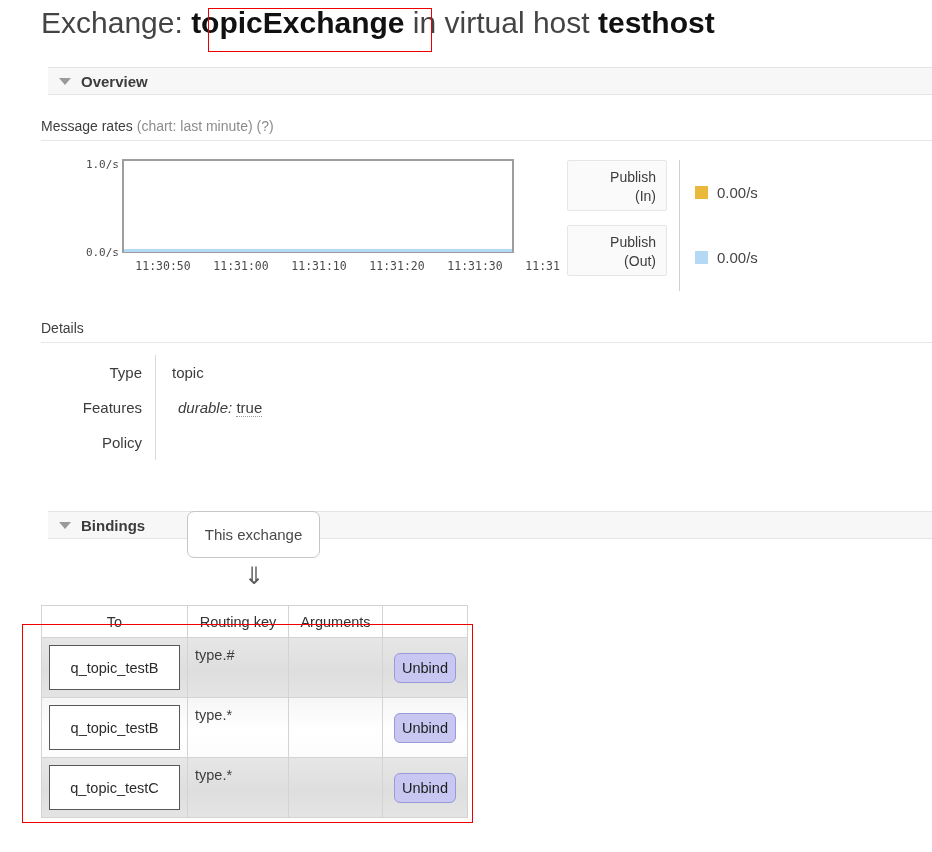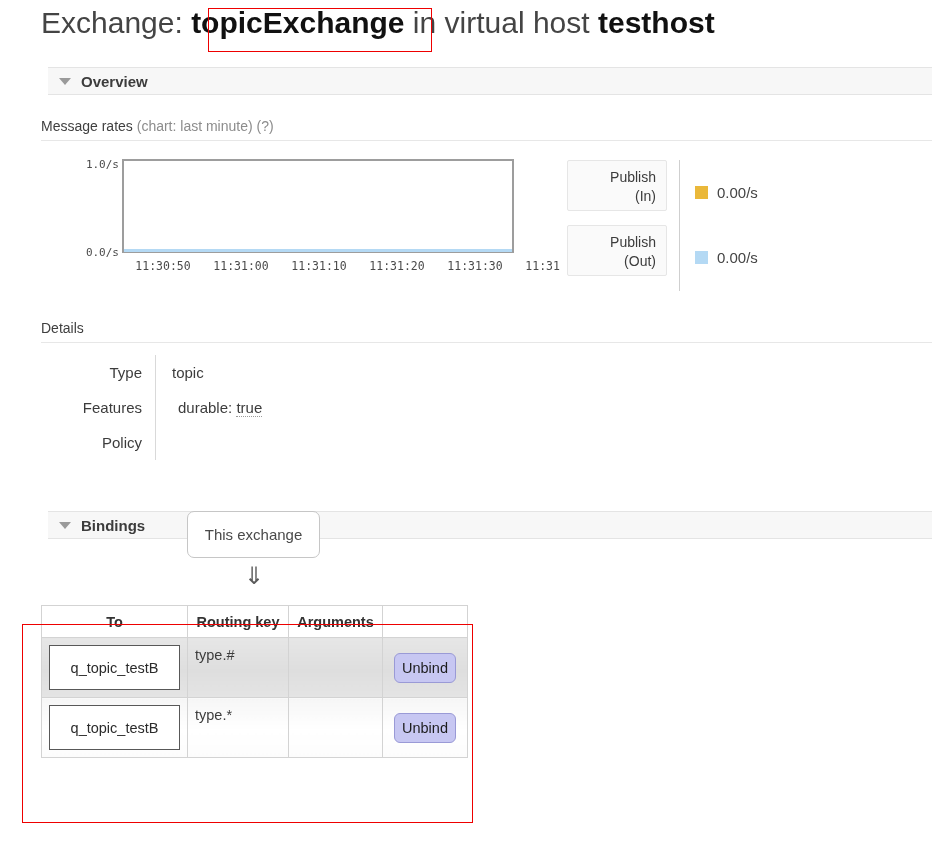--- a/index.html
+++ b/index.html
@@ -207,21 +207,21 @@
     border-left: 1px solid #d9d9d9;
     padding-left: 16px;
     font-size: 15px;
     color: #3c3c3c;
     height: 35px;
     min-width: 320px;
   }
   .dotted-underline {
     border-bottom: 1px dotted #9b9b9b;
   }
-  .feature-text { margin-left: 6px; }
+  .feature-text { margin-left: 6px; font-style: italic; }
 
   
   #this-exchange {
     position: absolute;
     left: 187px;
     top: 511px;
     width: 133px;
     height: 47px;
     border: 1px solid #c6c6c6;
     border-radius: 7px;
@@ -246,21 +246,21 @@
 
   
   #bindings-table {
     position: absolute;
     left: 41px;
     top: 605px;
     border-collapse: collapse;
     font-size: 14px;
   }
   #bindings-table th {
-    font-weight: bold;
+    font-weight: normal;
     font-size: 14.5px;
     color: #333333;
     background: #ffffff;
     border: 1px solid #d3d3d3;
     height: 32px;
     padding: 0 6px;
     box-sizing: border-box;
   }
   #bindings-table th.col-to      { width: 146px; }
   #bindings-table th.col-rk      { width: 101px; }
@@ -442,16 +442,26 @@
     <tr class="plain">
       <td class="cell-to">
         <div class="queue-box">q_topic_testB</div>
       </td>
       <td class="cell-rk">type.*</td>
       <td></td>
       <td>
         <div class="unbind-btn">Unbind</div>
       </td>
     </tr>
+    <tr class="shade">
+      <td class="cell-to">
+        <div class="queue-box">q_topic_testC</div>
+      </td>
+      <td class="cell-rk">type.*</td>
+      <td></td>
+      <td>
+        <div class="unbind-btn">Unbind</div>
+      </td>
+    </tr>
   </tbody>
 </table>
 
 <div class="annot-box" id="annot-table" style="border-color: rgb(238, 0, 0);"></div>
 
 </body></html>

